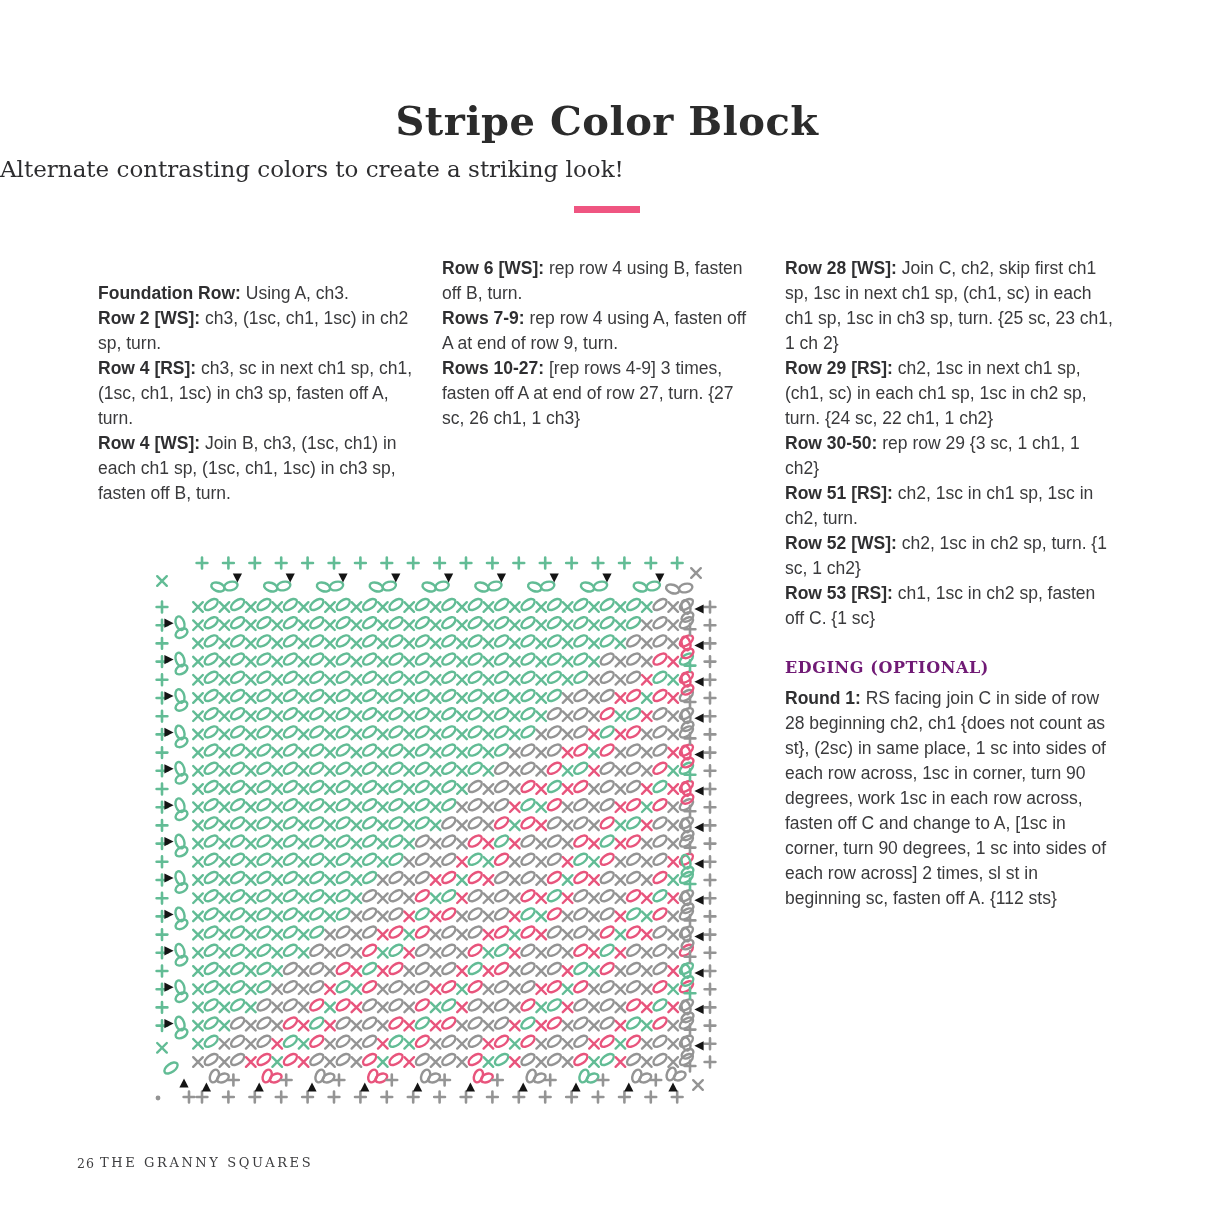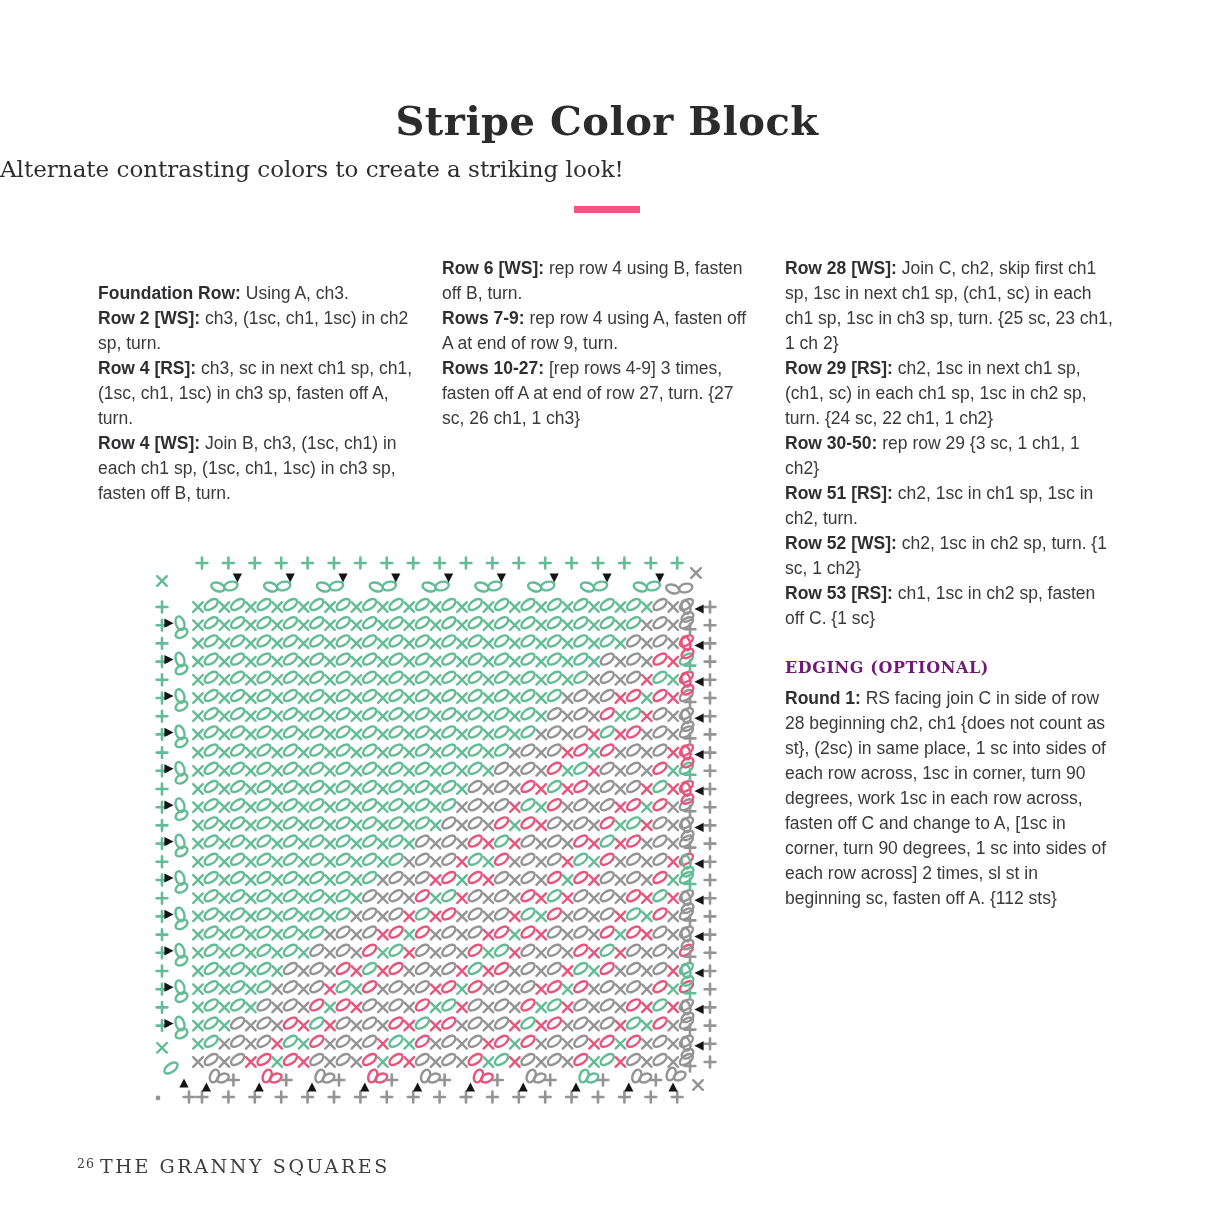--- a/index.html
+++ b/index.html
@@ -18,21 +18,21 @@
   .pcol-3{left:785px;width:332px;}
   p.block{margin:0;}
   p.block .lbl{font-weight:700;color:#2f2f31;}
   h3.edging-h{margin:24px 0 6px 0;font-family:"DejaVu Serif",serif;font-weight:700;
               font-size:16px;letter-spacing:.6px;color:#701a75;}
   .chart{position:absolute;left:146px;top:549px;width:580px;height:562px;}
   .chart svg{display:block;width:100%;height:100%;}
   footer{position:absolute;left:0;top:1150px;width:100%;height:40px;
          font-family:"DejaVu Serif",serif;color:#3d3d3f;}
   .pgnum{position:absolute;left:40px;top:6px;font-size:12.5px;letter-spacing:1px;margin-left:37px;}
-  .book{position:absolute;left:100px;top:5px;font-size:19px;letter-spacing:2.6px;}
+  .book{position:absolute;left:100px;top:5px;font-size:13px;letter-spacing:2.6px;}
 </style>
 </head>
 <body>
 
 <div class="page">
 
   <header>
     <h1 class="title">Stripe Color Block</h1>
     <p class="subtitle">Alternate contrasting colors to create a striking look!</p>
     <div class="divider" style="background: rgb(239, 85, 129);"></div>

